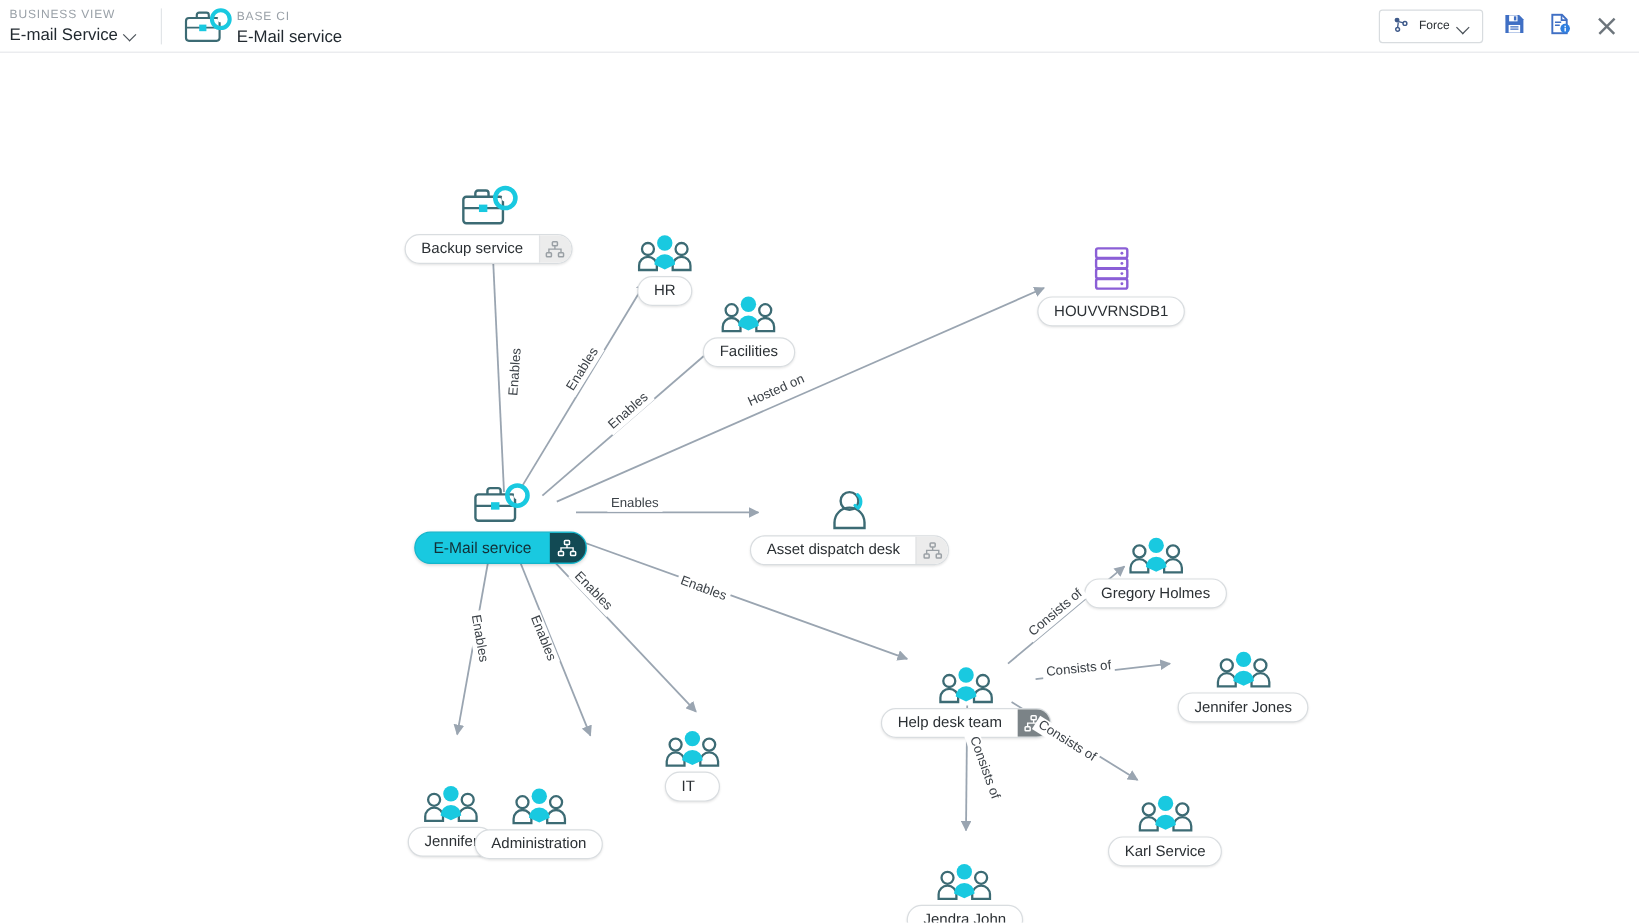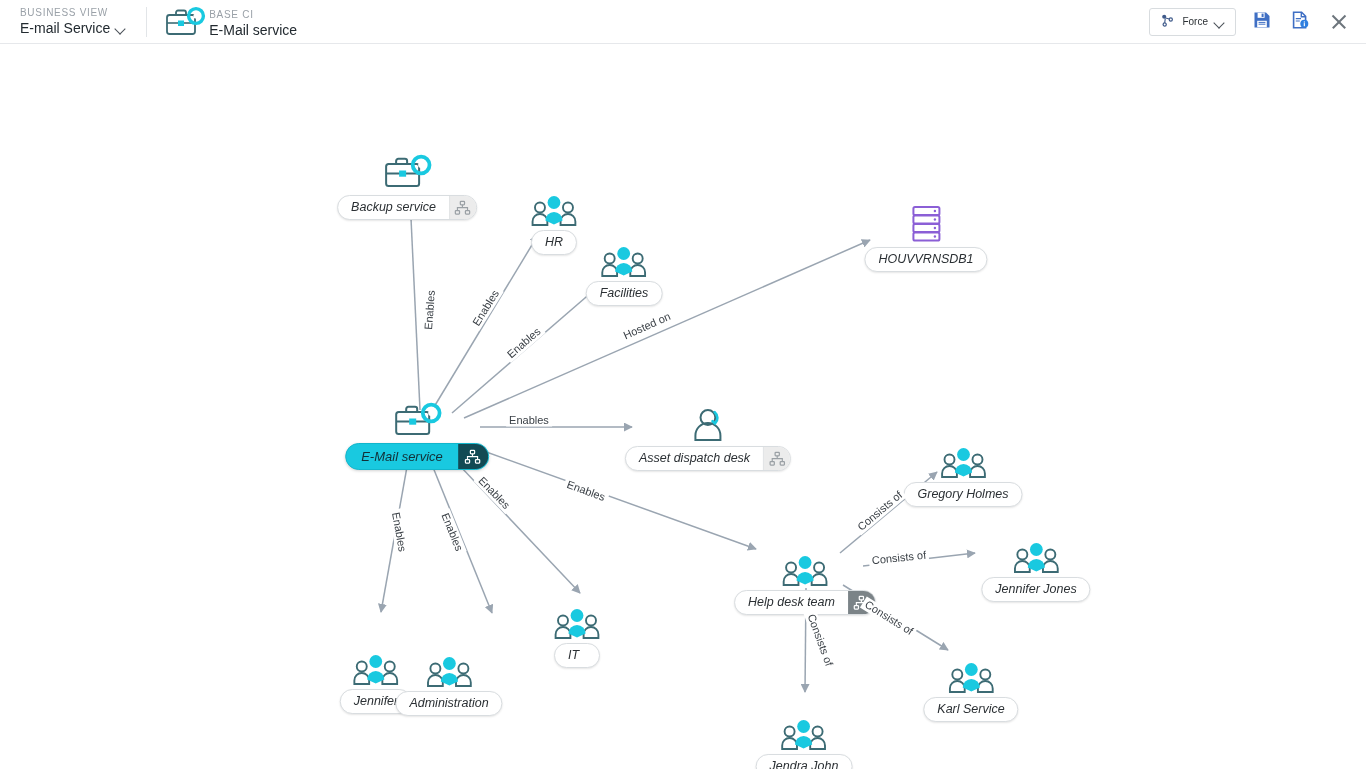--- a/index.html
+++ b/index.html
@@ -19,21 +19,21 @@
   .header {
     position: absolute; top: 0; left: 0;
     width: 1366px; height: 44px;
     background: #ffffff;
     border-bottom: 1px solid #e6e8eb;
     display: flex; align-items: center;
   }
 
   .hdr-block { display:flex; flex-direction:column; justify-content:center; }
 
-  .hdr-view { padding-left: 20px; }
+  .hdr-view { padding-left: 8px; }
   .hdr-kicker {
     font-size: 10px; letter-spacing: .7px; color: #9aa1a8;
     text-transform: uppercase; line-height: 13px; font-weight:400;
   }
   .hdr-value {
     font-size: 14px; color: #222a30; line-height: 18px;
     display:flex; align-items:center; gap:6px; cursor:pointer;
   }
   .caret { display:inline-block; width:10px; height:10px; position:relative; top:1px; }
   .caret::after{
@@ -106,21 +106,21 @@
     border:1px solid #d9dde0;
     border-radius:13px;
     box-shadow: 0 1px 2px rgba(0,0,0,.10);
     overflow:hidden;
     cursor:pointer;
     white-space:nowrap;
   }
   .pill-label {
     display:flex; align-items:center;
     padding: 0 13px;
-    font-size:12.5px; color:#2b3034; line-height:1;font-style:italic;
+    font-size:12.5px; color:#2b3034; line-height:1;
   }
   .pill-badge {
     width:27px; display:flex; align-items:center; justify-content:center;
     background:#ececec; border-left:1px solid #e2e4e6;
   }
   .pill.selected {
     background:#19c9e0; border-color:#12b6cc;
     box-shadow: 0 1px 3px rgba(0,0,0,.18);
     height:27px; border-radius:14px;
   }

